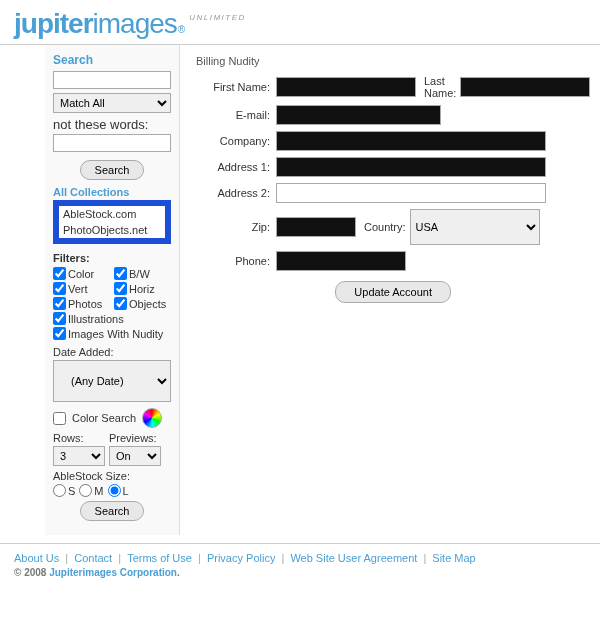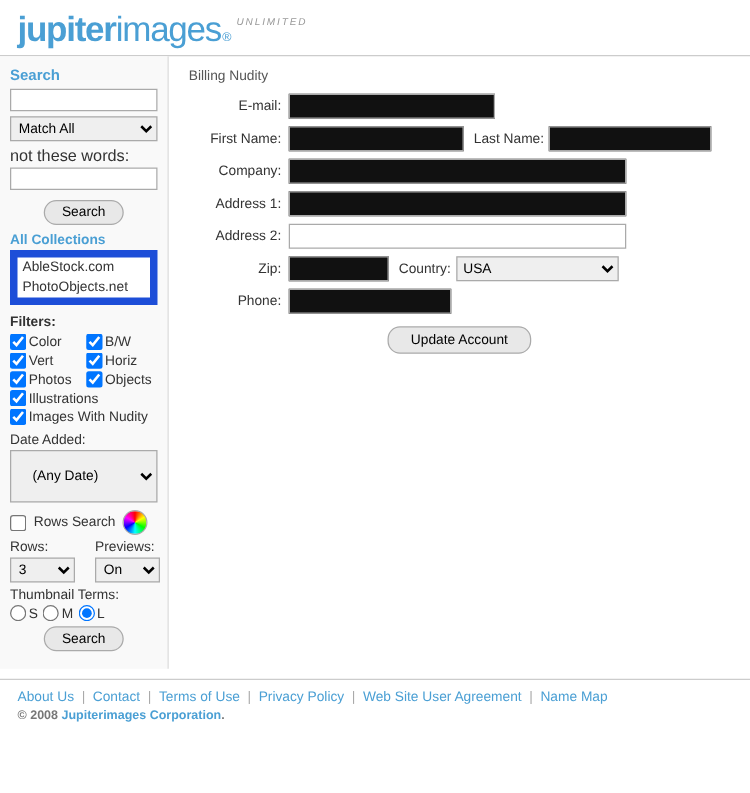--- a/index.html
+++ b/index.html
@@ -1,20 +1,20 @@
 <!DOCTYPE html>
 <html><head>
   <meta charset="utf-8">
   <style>
     * { box-sizing: border-box; margin: 0; padding: 0; }
     body { font-family: Arial, Helvetica, sans-serif; font-size: 11px; background: #fff; color: #333; }
 
     #header { padding: 10px 14px 6px 14px; border-bottom: 1px solid #ccc; }
 
-    #main { display: flex; padding: 0; }
+    #main { display: flex; padding: 0; margin-left: 45px; }
 
     
     #sidebar { width: 135px; min-width: 135px; padding: 8px 8px; border-right: 1px solid #ddd; background: #f9f9f9; }
 
     .sidebar-section-title { font-weight: bold; color: #4a9fd4; font-size: 12px; margin-bottom: 4px; }
 
     .search-input { width: 100%; border: 1px solid #aaa; padding: 2px 4px; font-size: 11px; margin-bottom: 4px; }
     .select-match { width: 100%; font-size: 11px; border: 1px solid #aaa; padding: 2px; margin-bottom: 4px; }
     .not-label { font-size: 13px; color: #333; margin-bottom: 2px; }
     .search-btn { background: #e8e8e8; border: 1px solid #aaa; border-radius: 10px; padding: 3px 14px; font-size: 11px; cursor: pointer; display: block; margin: 4px auto 6px auto; }
@@ -27,21 +27,21 @@
     .filter-row { display: flex; gap: 4px; margin-bottom: 2px; align-items: center; }
     .filter-item { display: flex; align-items: center; gap: 2px; width: 50%; font-size: 11px; }
     .filter-item-full { display: flex; align-items: center; gap: 2px; font-size: 11px; margin-bottom: 2px; }
 
     .date-label { font-size: 11px; color: #333; margin-top: 6px; margin-bottom: 2px; }
     .date-select { width: 100%; font-size: 11px; border: 1px solid #aaa; padding: 13px; }
 
     .color-search-row { display: flex; align-items: center; gap: 6px; margin: 6px 0 4px 0; }
     .color-wheel { width: 20px; height: 20px; border-radius: 50%; background: conic-gradient(red, yellow, lime, cyan, blue, magenta, red); border: 1px solid #aaa; flex-shrink: 0; }
 
-    .rows-previews { display: flex; gap: 16px; margin: 4px 0; align-items: flex-start; }
+    .rows-previews { display: flex; gap: 4px; margin: 4px 0; align-items: flex-start; }
     .rp-group { display: flex; flex-direction: column; }
     .rp-label { font-size: 11px; margin-bottom: 2px; }
     .rp-select { width: 52px; font-size: 11px; border: 1px solid #aaa; padding: 2px; }
 
     .thumb-label { font-size: 11px; margin-bottom: 2px; }
     .thumb-options { display: flex; align-items: center; gap: 4px; margin-bottom: 4px; }
     .thumb-options label { font-size: 11px; display: flex; align-items: center; gap: 2px; }
 
     
     #content { flex: 1; padding: 10px 16px; }
@@ -52,21 +52,21 @@
     .form-label { font-size: 11px; color: #333; min-width: 80px; text-align: right; padding-right: 6px; }
     .form-input { border: 1px solid #aaa; padding: 2px 4px; font-size: 11px; height: 20px; }
     .form-input.filled { background: #111; color: #111; }
     .form-input-email { width: 165px; }
     .form-input-name { width: 140px; }
     .form-input-lastname { width: 130px; }
     .form-input-company { width: 270px; }
     .form-input-address { width: 270px; }
     .form-input-city { width: 130px; }
     .form-input-zip { width: 80px; }
-    .form-input-country { width: 130px; font-size: 11px; border: 1px solid #aaa; height: 20px; padding: 1px; }
+    .form-input-country { width: 130px; font-size: 11px; border: 1px solid #aaa; height: 36px; padding: 1px; }
     .form-input-phone { width: 130px; }
 
     .inline-label { font-size: 11px; color: #333; padding-left: 8px; padding-right: 4px; }
 
     .update-btn-row { text-align: center; margin-top: 10px; }
     .update-btn { background: #e8e8e8; border: 1px solid #aaa; border-radius: 10px; padding: 4px 18px; font-size: 11px; cursor: pointer; }
 
     
     #footer { border-top: 1px solid #ccc; padding: 8px 14px; margin-top: 8px; }
     .footer-links { font-size: 11px; color: #555; margin-bottom: 3px; }
@@ -150,21 +150,21 @@
         <span>Images With Nudity</span>
       </div>
 
     <div class="date-label">Date Added:</div>
     <select class="date-select">
       <option>(Any Date)</option>
     </select>
 
     <div class="color-search-row">
       <input type="checkbox" style="">
-      <span>Rows Search</span>
+      <span>Color Search</span>
       <div class="color-wheel"></div>
     </div>
 
     <div class="rows-previews">
       <div class="rp-group">
         <div class="rp-label">Rows:</div>
         <select class="rp-select">
           <option>3</option>
           <option>4</option>
           <option>5</option>
@@ -172,21 +172,21 @@
       </div>
       <div class="rp-group">
         <div class="rp-label">Previews:</div>
         <select class="rp-select">
           <option>On</option>
           <option>Off</option>
         </select>
       </div>
     </div>
 
-    <div class="thumb-label">Thumbnail Terms:</div>
+    <div class="thumb-label">AbleStock Size:</div>
     <div class="thumb-options">
       <label>
           <input type="radio" name="thumb" value="S" style=""> 
           <span>S</span>
         </label>
       <label>
           <input type="radio" name="thumb" value="M" style=""> 
           <span>M</span>
         </label>
       <label>
@@ -194,29 +194,29 @@
           <span>L</span>
         </label>
     </div>
     <button class="search-btn">Search</button>
   </div>
 
   <div id="content">
     <div class="billing-title">Billing Nudity</div>
 
     <div class="form-row">
-      <span class="form-label">E-mail:</span>
-      <input type="text" class="form-input form-input-email filled" style="background: rgb(17, 17, 17); color: rgb(17, 17, 17);">
-    </div>
-
-    <div class="form-row">
       <span class="form-label">First Name:</span>
       <input type="text" class="form-input form-input-name filled" style="background: rgb(17, 17, 17); color: rgb(17, 17, 17);">
       <span class="inline-label">Last Name:</span>
       <input type="text" class="form-input form-input-lastname filled" style="background: rgb(17, 17, 17); color: rgb(17, 17, 17);">
+    </div>
+
+    <div class="form-row">
+      <span class="form-label">E-mail:</span>
+      <input type="text" class="form-input form-input-email filled" style="background: rgb(17, 17, 17); color: rgb(17, 17, 17);">
     </div>
 
     <div class="form-row">
       <span class="form-label">Company:</span>
       <input type="text" class="form-input form-input-company filled" style="background: rgb(17, 17, 17); color: rgb(17, 17, 17);">
     </div>
 
     <div class="form-row">
       <span class="form-label">Address 1:</span>
       <input type="text" class="form-input form-input-address filled" style="background: rgb(17, 17, 17); color: rgb(17, 17, 17);">
@@ -253,18 +253,18 @@
     <a href="#">About Us</a>
     <span> | </span>
     <a href="#">Contact</a>
     <span> | </span>
     <a href="#">Terms of Use</a>
     <span> | </span>
     <a href="#">Privacy Policy</a>
     <span> | </span>
     <a href="#">Web Site User Agreement</a>
     <span> | </span>
-    <a href="#">Name Map</a>
+    <a href="#">Site Map</a>
   </div>
   <div class="footer-copy">
     © 2008 <a href="#">Jupiterimages Corporation</a>.
   </div>
 </div>
 
 </body></html>

